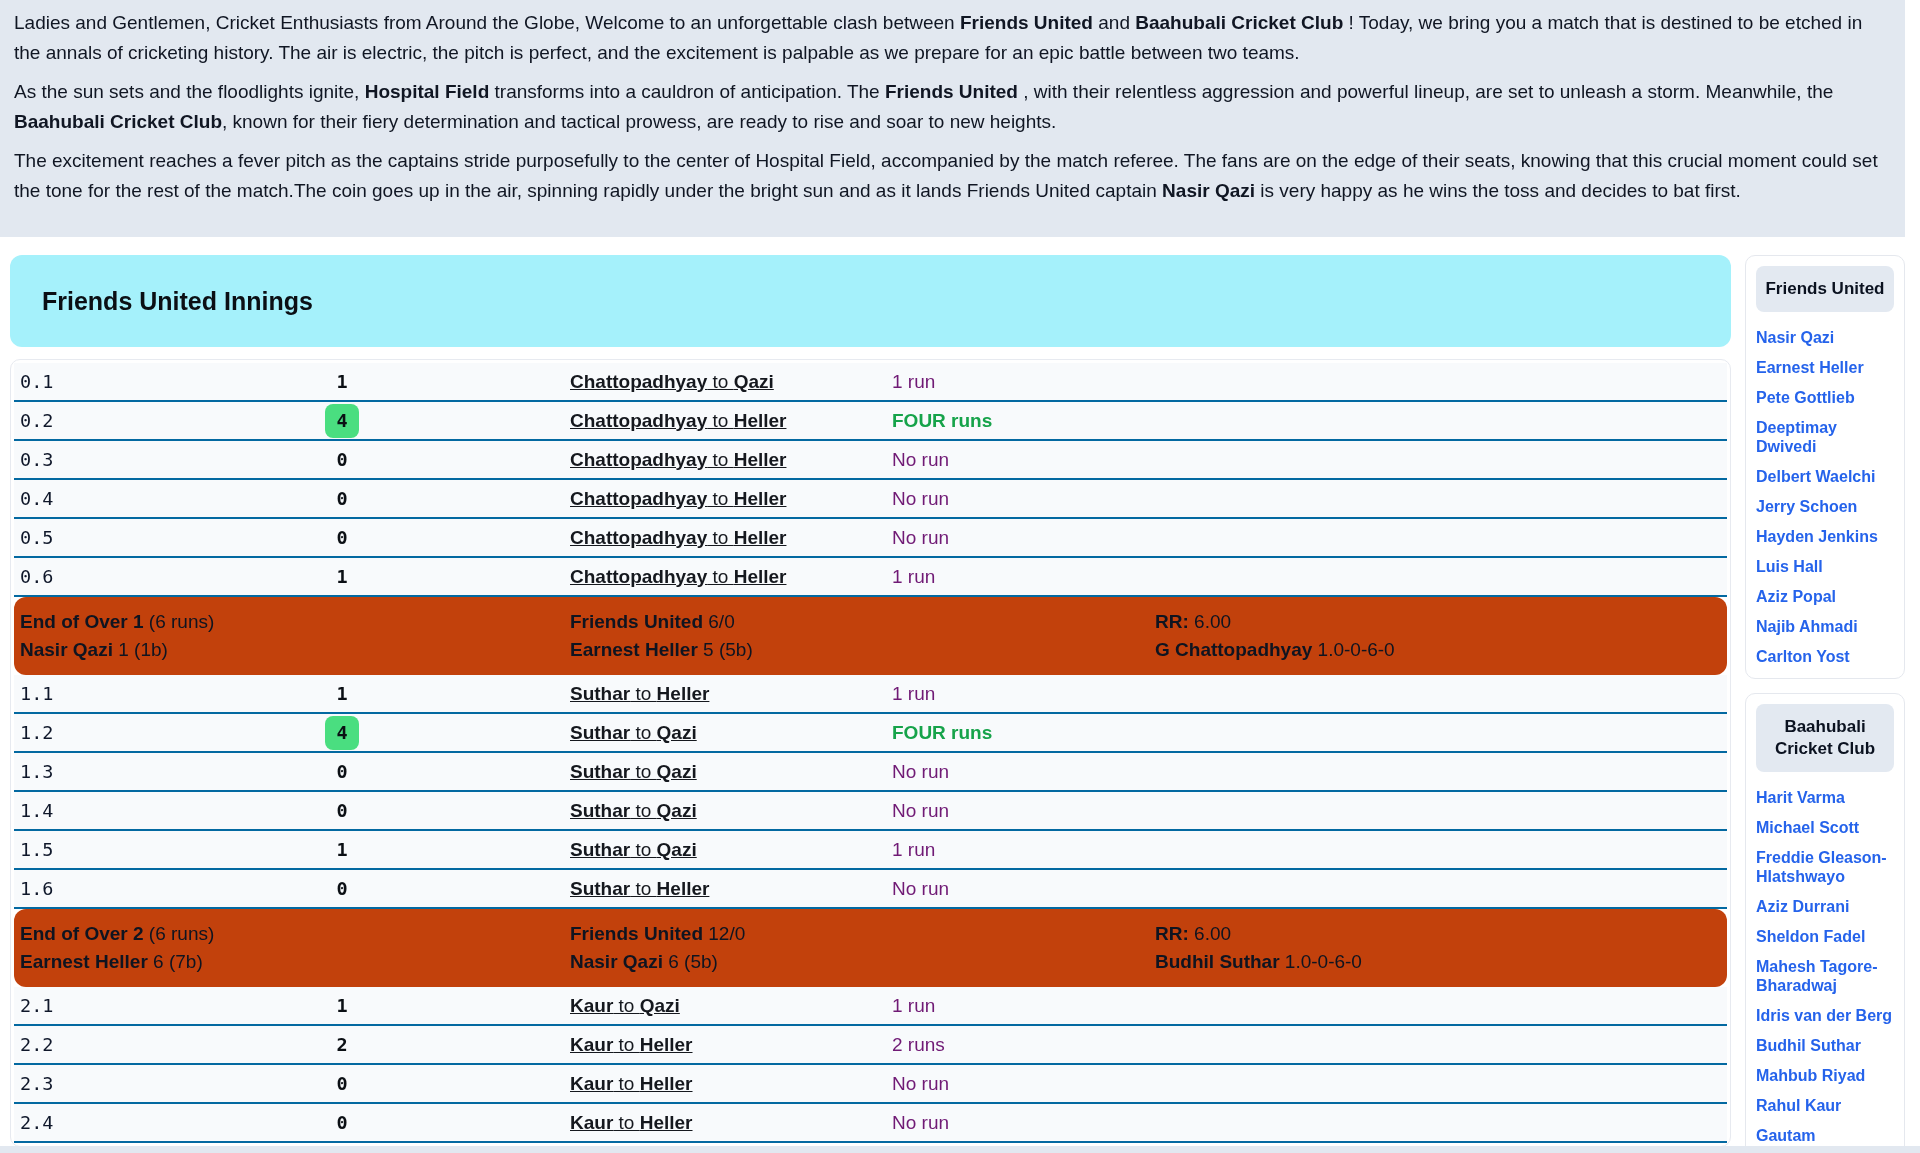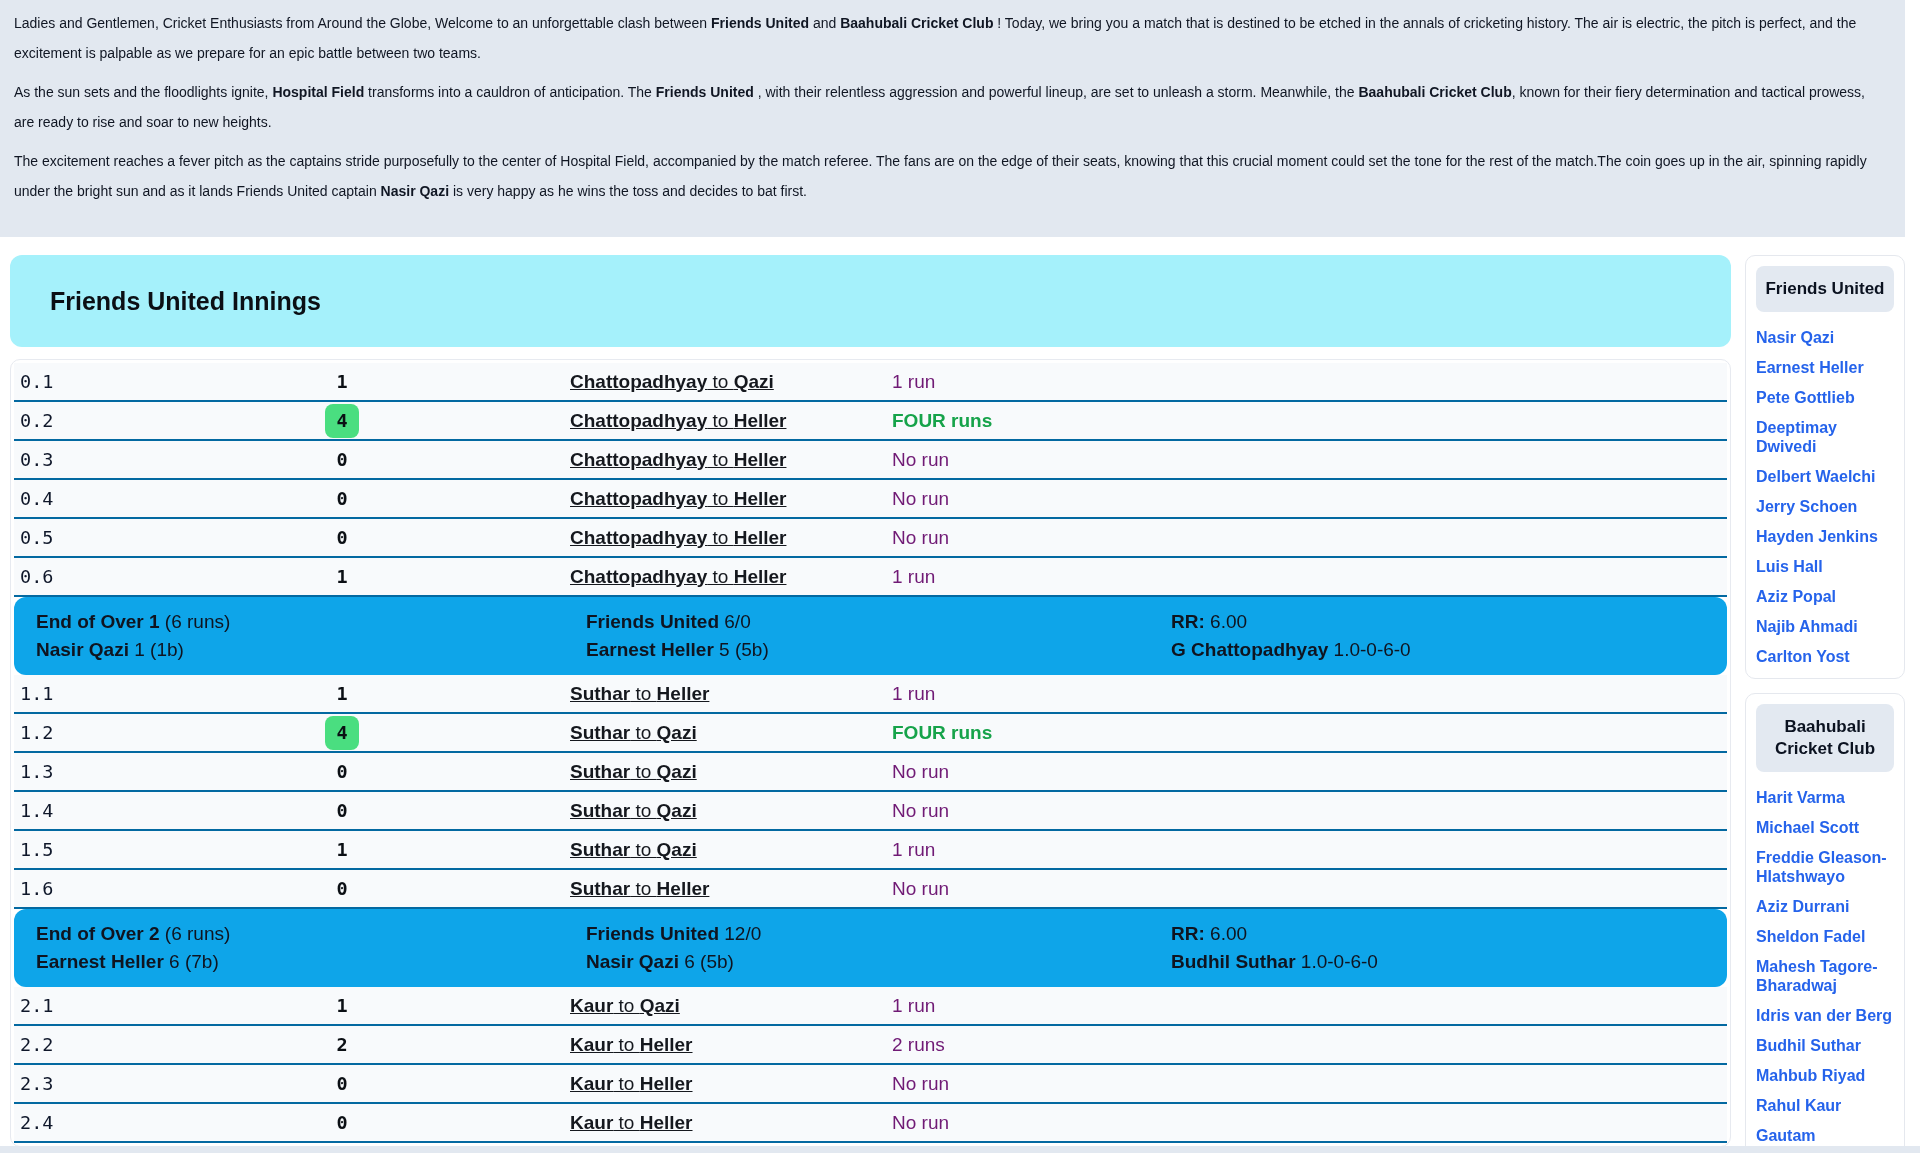--- a/index.html
+++ b/index.html
@@ -7,33 +7,33 @@
     width:1920px;height:1153px;overflow:hidden;position:relative;
     background:#ffffff;color:#0f172a;
     font-family:"Liberation Sans",sans-serif;
   }
   
   .intro{
     background:#e2e8f0;
     width:calc(100% - 15px);
     box-sizing:border-box;
     padding:8px 16px 16px 14px;
-    font-size:14px;line-height:30px;color:#101623;
+    font-size:19px;line-height:30px;color:#101623;
   }
   .intro p{margin:0 0 9px;}
   .intro p:last-child{margin-bottom:15px;}
   .intro b{font-weight:700;}
   
   .main{display:flex;gap:14px;padding:18px 15px 0 10px;align-items:flex-start;}
   .commentary{flex:1;min-width:0;}
   .innings-header{
     background:#a5f1fb;border-radius:12px;height:92px;
     display:flex;align-items:center;padding-left:24px;margin-bottom:12px;
   }
-  .innings-header h1{margin:16px;font-size:25px;font-weight:700;color:#0b0f14;}
+  .innings-header h1{margin:8px;font-size:25px;font-weight:700;color:#0b0f14;}
   .feed{
     background:#ffffff;border:1px solid #e7eaf0;border-radius:10px;padding:3px;
   }
   
   .ball-row{
     display:grid;grid-template-columns:300px 56px 522px 1fr;
     align-items:center;height:37px;border-bottom:2px solid #0369a1;
     background:#f8fafc;font-size:19px;
   }
   .c-ball{
@@ -48,21 +48,21 @@
     background:#4ade80;width:34px;height:34px;border-radius:8px;
     display:flex;align-items:center;justify-content:center;
   }
   .c-bowl{padding-left:200px;color:#15181e;text-decoration:underline;}
   .c-bowl b{font-weight:700;}
   .c-res{color:#701a75;}
   .c-res.four{color:#16a34a;font-weight:700;}
   
   .over-row{
     display:grid;grid-template-columns:556px 585px 1fr;
-    background:#0ea5e9;border-radius:12px;padding:11px 16px;
+    background:#c2410c;border-radius:12px;padding:11px 0;
     font-size:19px;line-height:28px;color:#0f1420;
   }
   .over-row .oe-col:first-child{padding-left:6px;}
   .over-row b{font-weight:700;}
   
   .sidebar{flex:0 0 160px;display:flex;flex-direction:column;gap:14px;}
   .team-card{
     background:#ffffff;border:1px solid #e5e8ee;border-radius:10px;
     padding:10px 10px 12px;box-sizing:border-box;
   }

